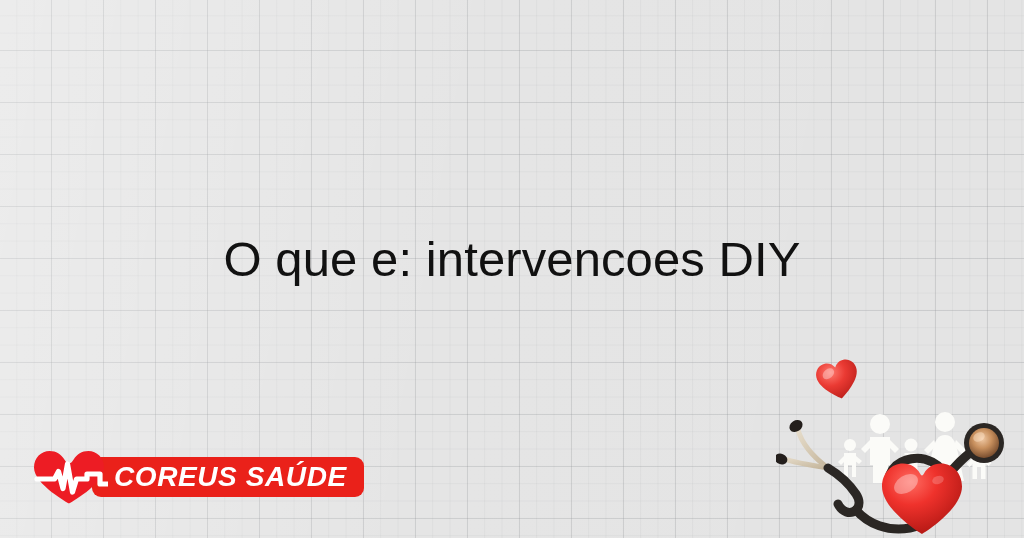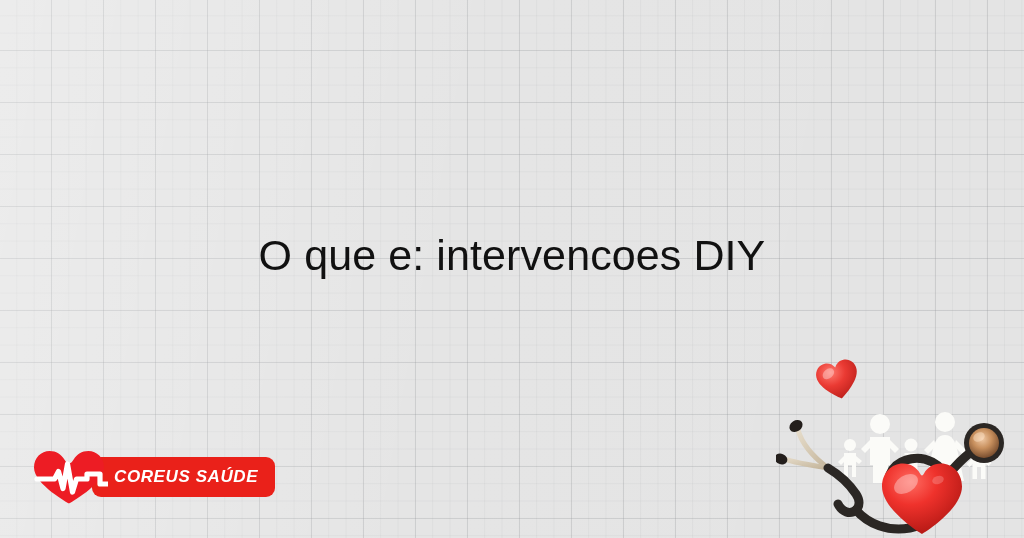--- a/index.html
+++ b/index.html
@@ -57,21 +57,21 @@
     position: absolute;
     left: 0;
     top: 231px;
     width: 1024px;
     text-align: center;
     padding: 0 60px;
   }
 
   .title-text {
     font-family: "Liberation Sans", sans-serif;
-    font-size: 43px;
+    font-size: 49px;
     font-weight: 400;
     color: #111111;
     letter-spacing: 0.1px;
     line-height: 1.15;
     white-space: nowrap;
   }
 
   
   .logo {
     position: absolute;
@@ -100,21 +100,21 @@
     display: flex;
     align-items: center;
     padding: 0 17px 0 22px;
     z-index: 1;
   }
 
   .logo-badge-text {
     font-family: "Liberation Sans", sans-serif;
     font-style: italic;
     font-weight: 700;
-    font-size: 17px;
+    font-size: 28px;
     color: #ffffff;
     letter-spacing: 0.6px;
     white-space: nowrap;
   }
 
   
   .collage {
     position: absolute;
     left: 776px;
     top: 352px;

